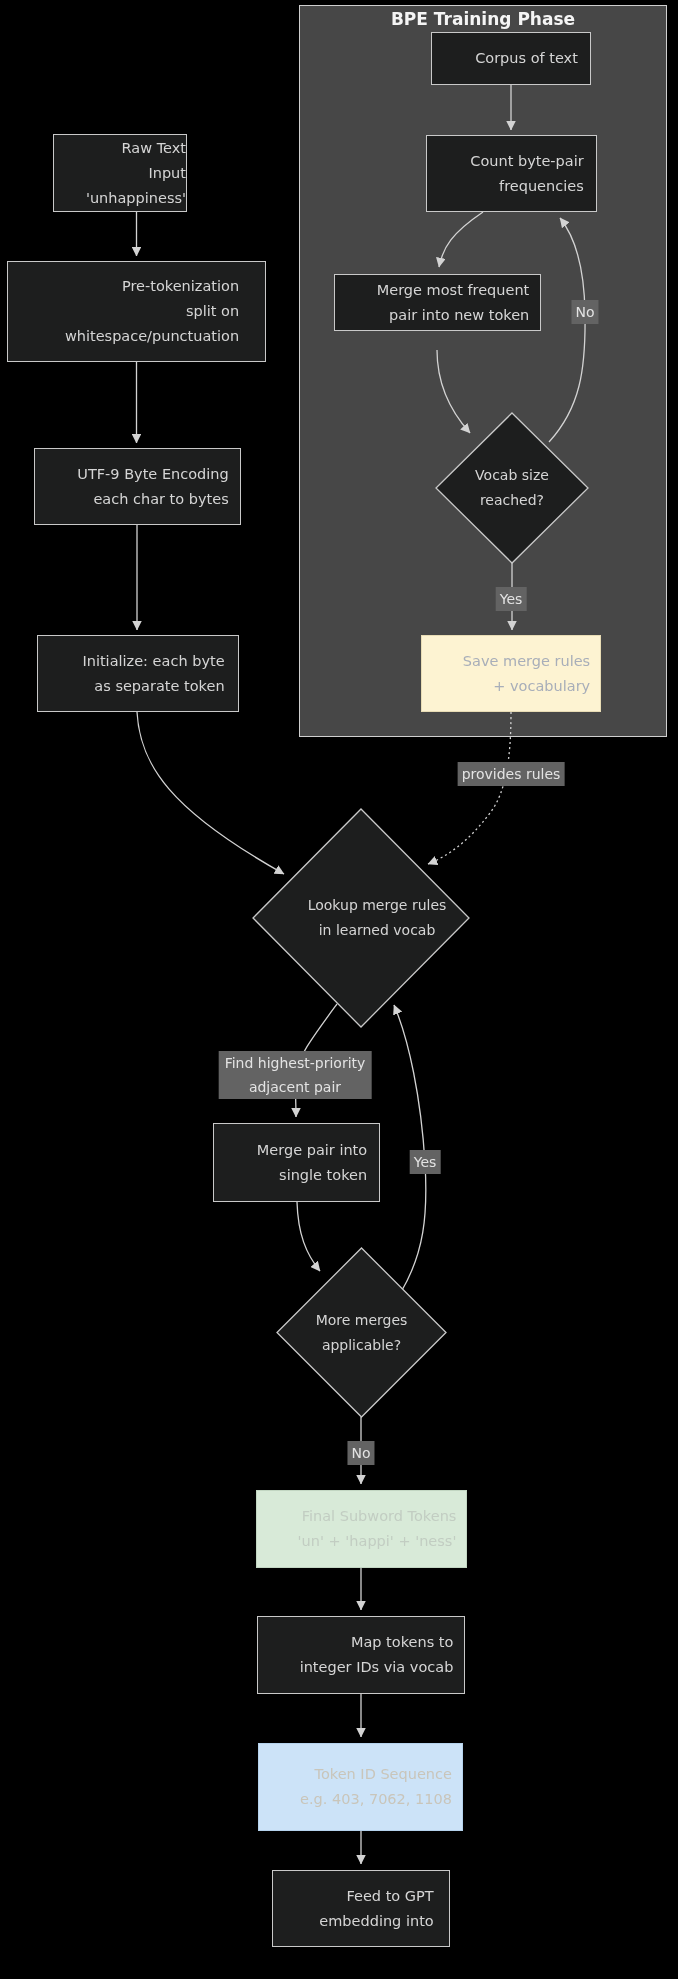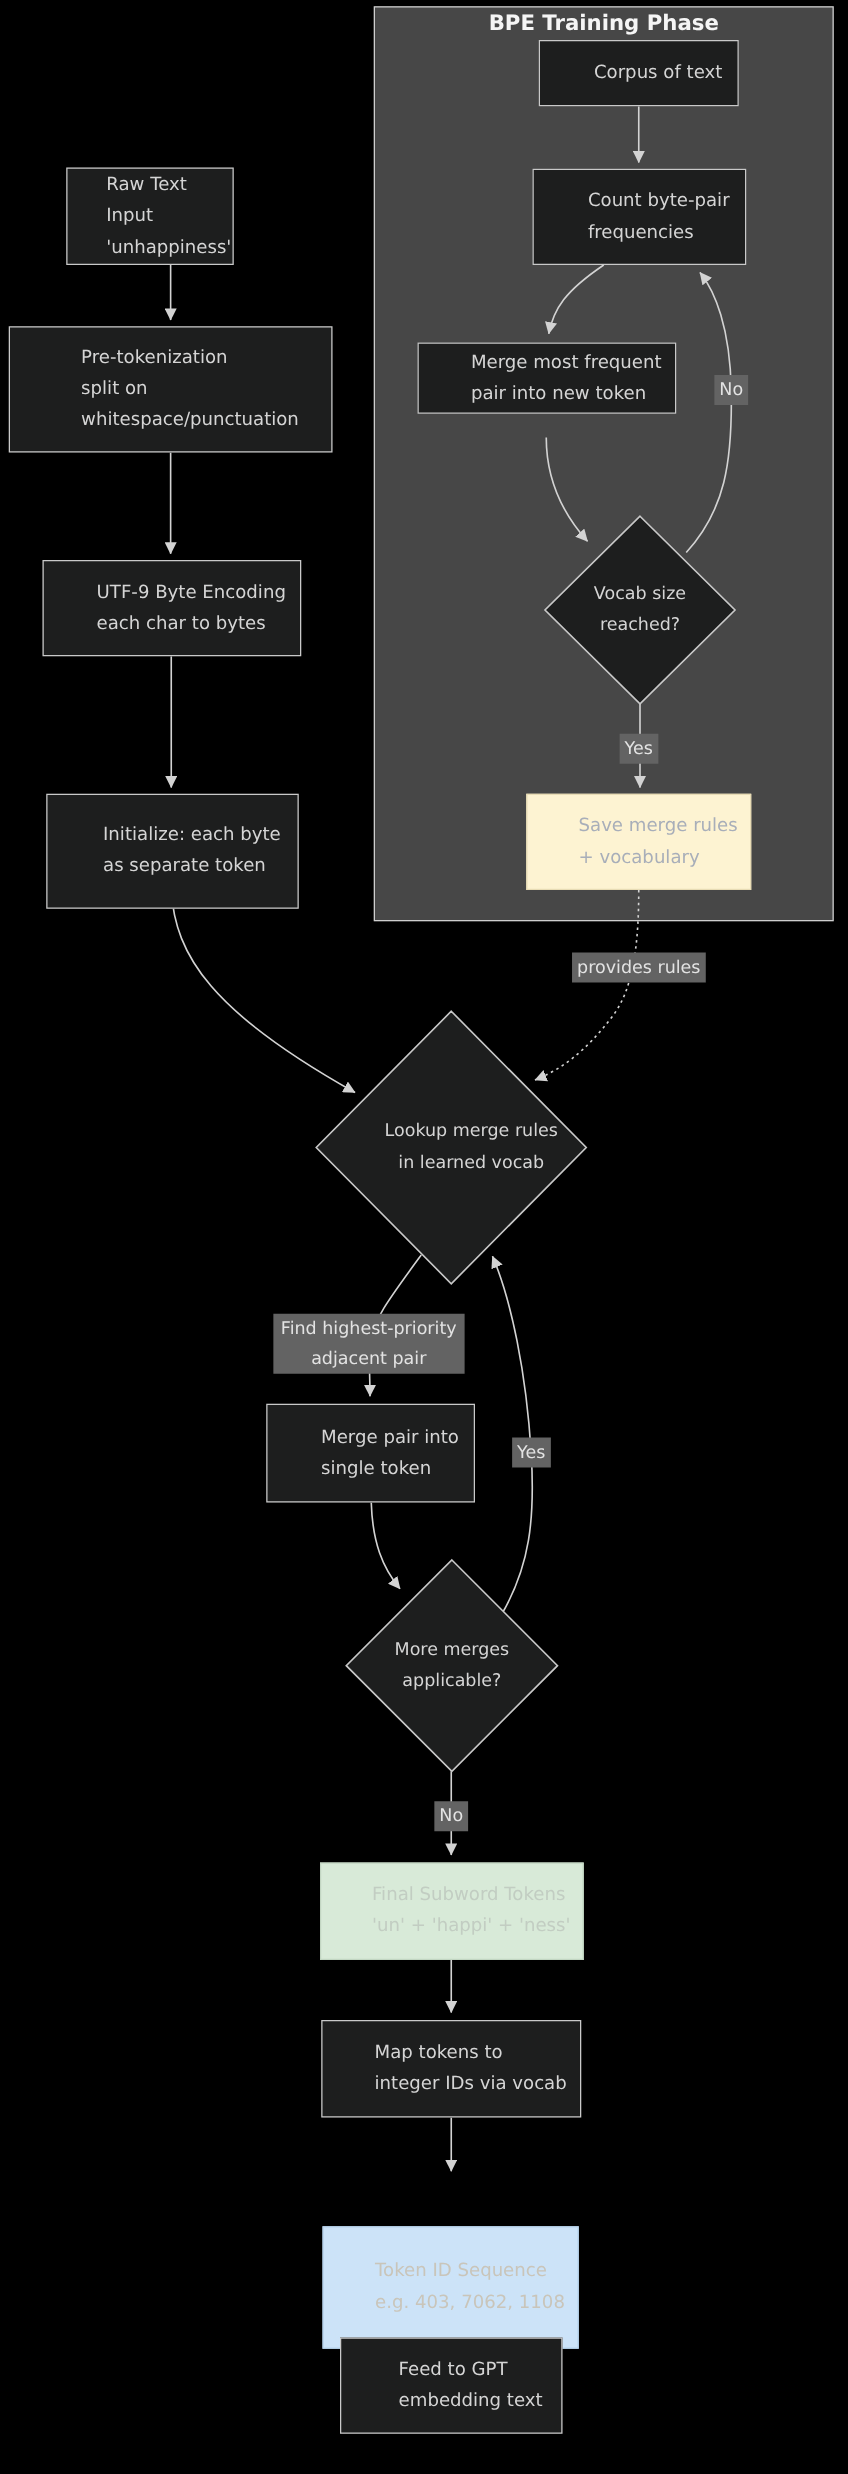--- a/index.html
+++ b/index.html
@@ -22,42 +22,42 @@
   svg.edges path.edge{fill:none;stroke:var(--c-line);stroke-width:1.3px;}
   svg.edges path.dotted{stroke-dasharray:2,3;}
   svg.edges polygon.diamond{fill:var(--c-node_fill);stroke:var(--c-node_border);stroke-width:1.3px;}
   svg.edges marker path{fill:var(--c-line);stroke:none;}
   
   .node{
     position:absolute;box-sizing:border-box;z-index:3;
     background:var(--c-node_fill);border:1.3px solid var(--c-node_border);
     color:var(--c-node_text);font-size:14.5px;line-height:25px;
     display:flex;align-items:center;justify-content:center;
-    text-align:left;white-space:pre-line;padding-left:31px;
+    text-align:right;white-space:pre-line;padding-left:31px;
   }
   .dtext{
     position:absolute;z-index:3;background:none;border:none;
     color:var(--c-node_text);font-size:14px;line-height:25px;
     display:flex;align-items:center;justify-content:center;
     text-align:center;white-space:pre-line;
   }
   #n-raw    {left:53px;  top:134px;  width:134px; height:78px;}
   #n-pretok {left:7px;   top:261px;  width:259px; height:101px;}
   #n-utf8   {left:34px;  top:448px;  width:207px; height:77px;}
-  #n-init   {left:37px;  top:635px;  width:202px; height:92px;}
+  #n-init   {left:37px;  top:635px;  width:202px; height:77px;}
   #n-corpus {left:431px; top:32px;   width:160px; height:53px;}
   #n-count  {left:426px; top:135px;  width:171px; height:77px;}
   #n-mergefreq{left:334px;top:274px; width:207px; height:57px;}
   #n-save   {left:421px; top:635px;  width:180px; height:77px;
              background:var(--c-save_fill);border-color:var(--c-save_border);color:var(--c-save_text);}
   #n-mergepair{left:213px;top:1123px;width:167px; height:79px;}
   #n-final  {left:256px; top:1490px; width:211px; height:78px;
              background:var(--c-final_fill);border-color:var(--c-final_border);color:var(--c-final_text);}
   #n-map    {left:257px; top:1616px; width:208px; height:78px;}
-  #n-token  {left:258px; top:1781px; width:205px; height:98px;
+  #n-token  {left:258px; top:1743px; width:205px; height:88px;
              background:var(--c-token_fill);border-color:var(--c-token_border);color:var(--c-token_text);}
   #n-feed   {left:272px; top:1870px; width:178px; height:77px;}
   #t-vocab  {left:436px; top:448px;  width:152px; height:80px;}
   #t-lookup {left:277px; top:878px;  width:200px; height:80px;}
   #t-more   {left:271px; top:1292px; width:181px; height:81px;}
   
   .elabel{
     position:absolute;z-index:4;transform:translate(-50%,-50%);
     background:var(--c-label_bg);color:var(--c-label_text);
     font-size:14px;line-height:24px;padding:0 4px;
@@ -122,21 +122,21 @@
 + vocabulary</div>
 <div class="node" id="n-mergepair">Merge pair into
 single token</div>
 <div class="node" id="n-final">Final Subword Tokens
 'un' + 'happi' + 'ness'</div>
 <div class="node" id="n-map">Map tokens to
 integer IDs via vocab</div>
 <div class="node" id="n-token">Token ID Sequence
 e.g. 403, 7062, 1108</div>
 <div class="node" id="n-feed">Feed to GPT
-embedding text</div>
+embedding into</div>
 
 <div class="dtext" id="t-vocab">Vocab size
 reached?</div>
 <div class="dtext" id="t-lookup">Lookup merge rules
 in learned vocab</div>
 <div class="dtext" id="t-more">More merges
 applicable?</div>
 
 <div class="elabel" id="l-no-train">No</div>
 <div class="elabel" id="l-yes-train">Yes</div>

